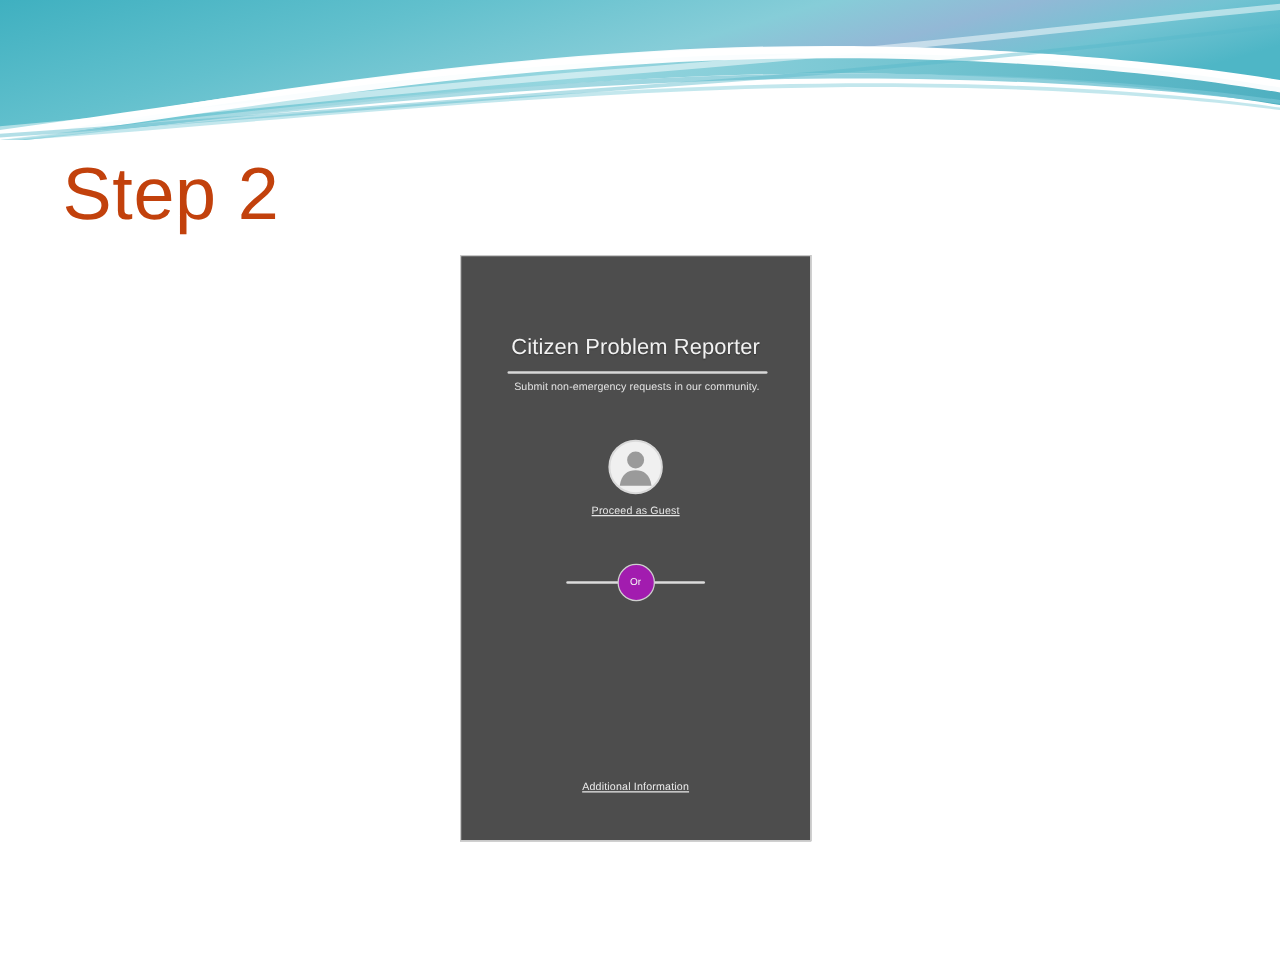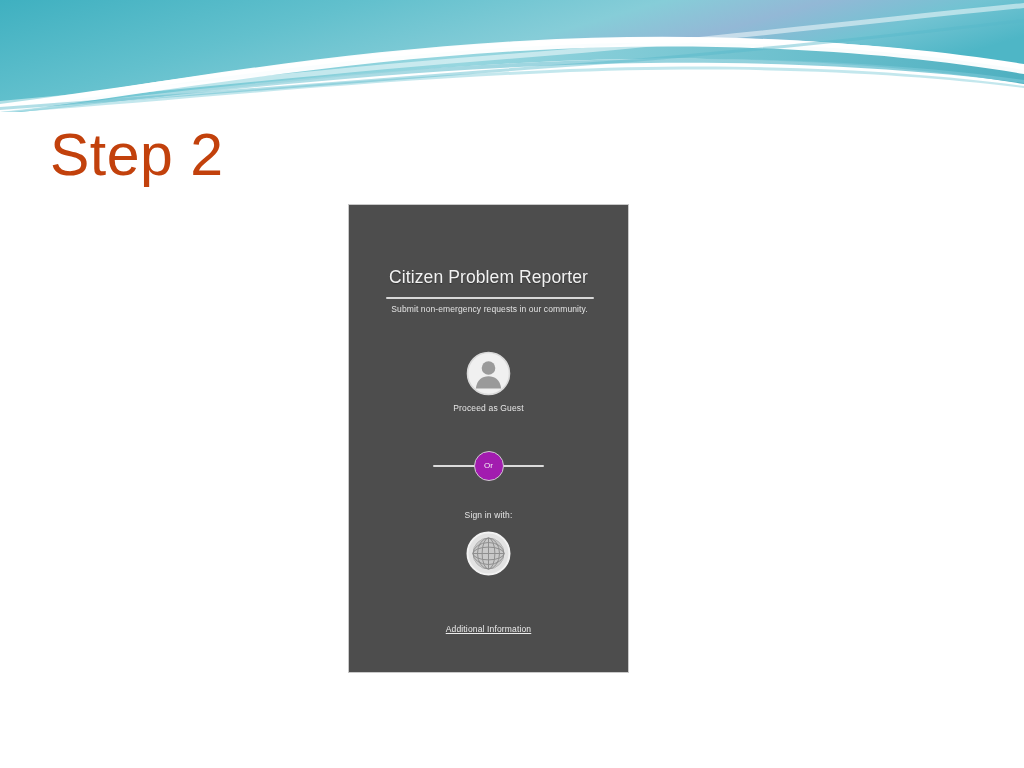--- a/index.html
+++ b/index.html
@@ -37,21 +37,21 @@
     line-height: 1.05;
     font-weight: 400;
     color: #c2410c;
     letter-spacing: 0.5px;
     white-space: nowrap;
   }
 
   
   #app-mockup {
     position: absolute;
-    left: 348px;
+    left: 368px;
     top: 204px;
     width: 281px;
     height: 469px;
     background: #4d4d4d;
     border: 1px solid #c9c9c9;
     box-sizing: border-box;
     box-shadow: 0 0 0 1px rgba(255,255,255,0.35);
   }
 
   .app-inner {
@@ -107,20 +107,21 @@
     display: inline-block;
     width: 45px;
     height: 45px;
     vertical-align: middle;
   }
   #guest-label {
     margin-top: 7px;
     color: #e6e6e6;
     font-size: 8.5px;
     letter-spacing: 0.15px;
+    text-decoration: underline;
   }
 
   
   #or-divider {
     position: absolute;
     top: 246px;
     left: 0;
     width: 100%;
     height: 30px;
   }
@@ -258,34 +259,17 @@
     </div>
 
     <div id="or-divider">
       <div class="or-rule" id="or-rule-left"></div>
       <div class="or-rule" id="or-rule-right"></div>
       <div id="or-circle">
         <span id="or-label">Or</span>
       </div>
     </div>
 
-    <div id="signin-block">
-      <div id="signin-label">Sign in with:</div>
-      <span id="globe-button">
-        <svg width="45" height="45" viewBox="0 0 45 45" xmlns="http://www.w3.org/2000/svg">
-          <circle cx="22.5" cy="22.5" r="21" fill="#e2e2e2" stroke="#f2f2f2" stroke-width="2"></circle>
-          <circle cx="22.5" cy="22.5" r="15.5" fill="#c9c9c9" stroke="#b4b4b4" stroke-width="1"></circle>
-          <g stroke="#8f8f8f" stroke-width="1" fill="none">
-            <ellipse cx="22.5" cy="22.5" rx="15.5" ry="6.4"></ellipse>
-            <ellipse cx="22.5" cy="22.5" rx="15.5" ry="11"></ellipse>
-            <ellipse cx="22.5" cy="22.5" rx="6.4" ry="15.5"></ellipse>
-            <ellipse cx="22.5" cy="22.5" rx="11" ry="15.5"></ellipse>
-            <line x1="7" y1="22.5" x2="38" y2="22.5"></line>
-            <line x1="22.5" y1="7" x2="22.5" y2="38"></line>
-          </g>
-        </svg>
-      </span>
-    </div>
 
     <div id="additional-info-link">Additional Information</div>
 
   </div>
 </div>
 
 </body></html>

